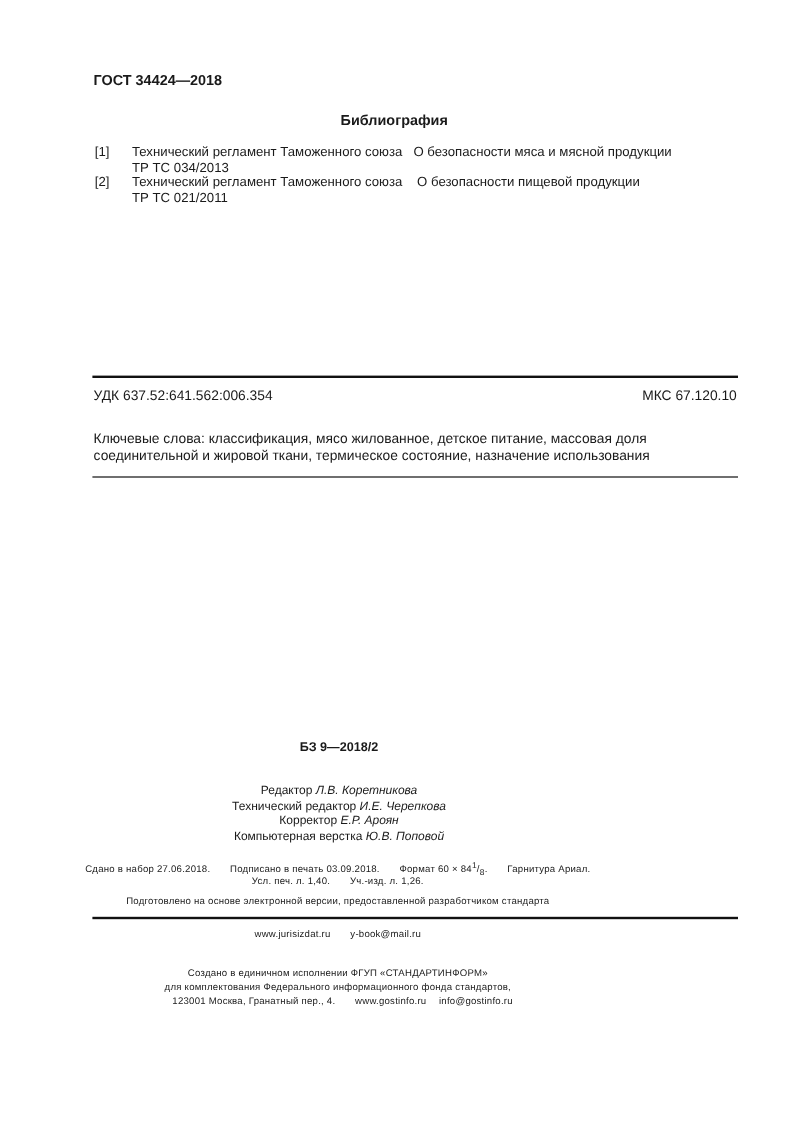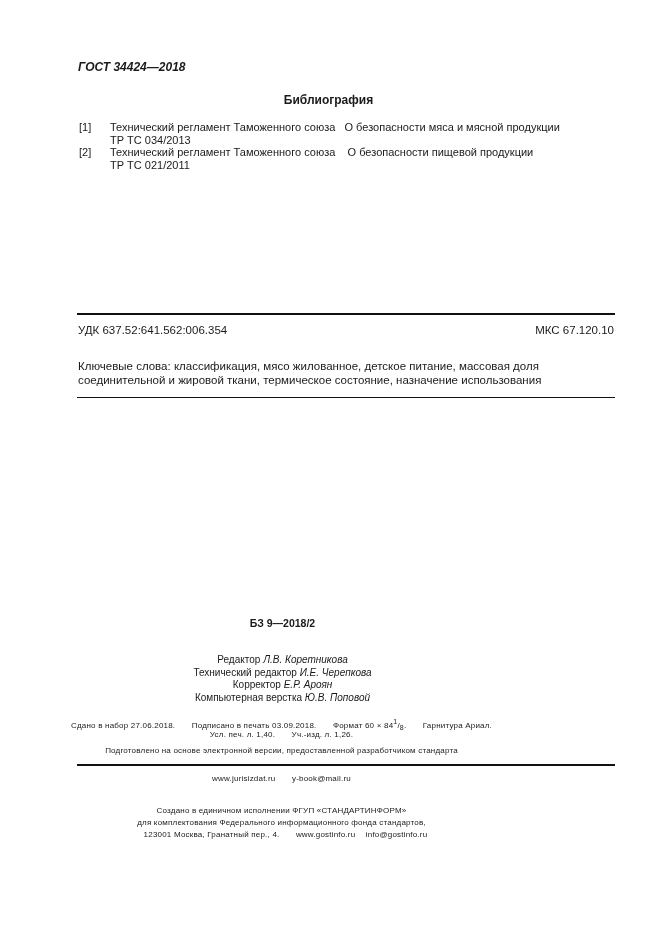--- a/index.html
+++ b/index.html
@@ -11,21 +11,21 @@
       width: 661px;
       height: 935px;
       position: relative;
       overflow: hidden;
       font-family: "Liberation Sans", sans-serif;
       color: #1a1a1a;
     }
     .abs { position: absolute; white-space: nowrap; }
     .doc-code {
       left: 78px; top: 60px;
-      font-size: 12px; font-weight: bold; font-style: italic;
+      font-size: 12px; font-weight: bold;
     }
     .section-title {
       left: 0; width: 609px; top: 93px;
       text-align: center;
       font-size: 12px; font-weight: bold;
       padding-left: 48px; box-sizing: border-box;
     }
     .bib-num { font-size: 11px; left: 79px; }
     .bib-text { font-size: 11px; left: 110px; }
     .rule {

